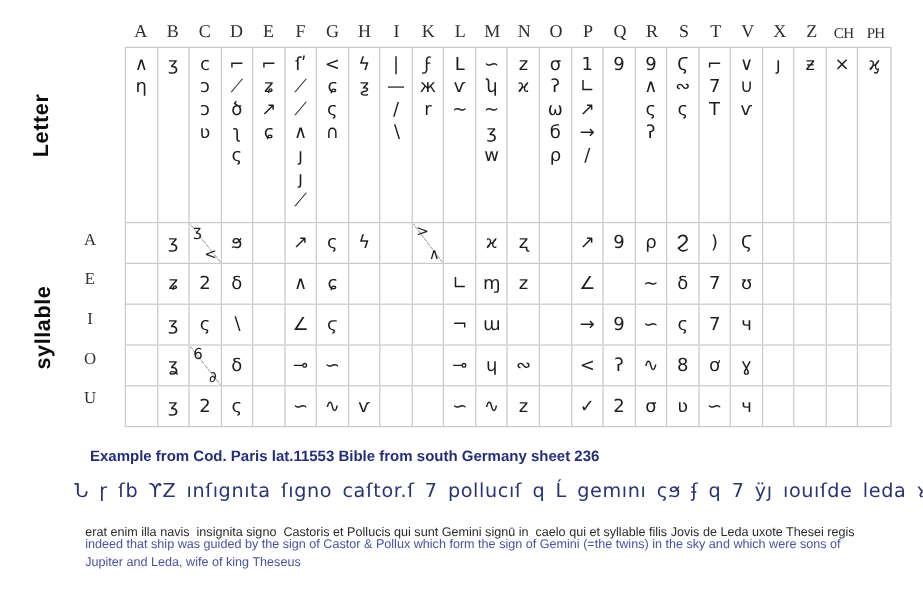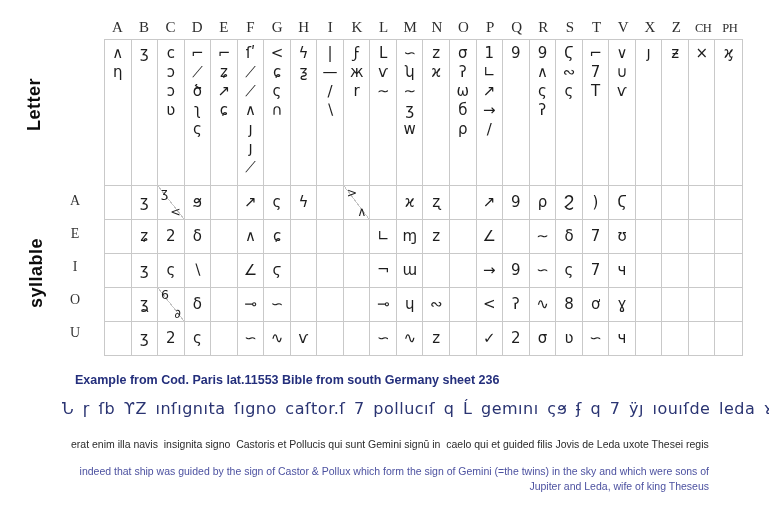--- a/index.html
+++ b/index.html
@@ -52,22 +52,22 @@
   .scell .br{position:absolute;right:3px;bottom:0px;font-size:12.5px;line-height:14px;}
 
   
   #example-heading{position:absolute;left:75px;top:373px;font-size:12.5px;
                    font-weight:bold;color:var(--heading);}
   #manuscript{position:absolute;left:62px;top:399px;width:600px;
               font-family:"DejaVu Sans",sans-serif;font-size:16px;color:var(--ms-ink);
               letter-spacing:.5px;word-spacing:3px;white-space:nowrap;}
   #transcription{position:absolute;left:71px;top:438px;font-size:10.5px;color:#2b2b2b;
                  white-space:pre;}
-  #translation{position:absolute;left:71px;top:464px;width:638px;font-size:10.5px;
-               line-height:1.45;color:var(--trans-blue);text-align:right;}
+  #translation{position:absolute;left:71px;top:447px;width:638px;font-size:10.5px;
+               line-height:1.45;color:var(--trans-blue);}
 </style>
 </head>
 <body>
 
 <div id="canvas">
 
   <div class="vlabel" id="letter-label">
     <span>Letter</span>
   </div>
   <div class="vlabel" id="syllable-label">
@@ -506,16 +506,16 @@
           <div class="scell"></div>
           <div class="scell"></div>
           <div class="scell"></div>
           <div class="scell"></div>
         </div>
       </div>
   </div>
 
   <div id="example-heading">Example from Cod. Paris lat.11553 Bible from south Germany sheet 236</div>
   <div id="manuscript">Ն ɼ ſb ϒZ ınſıgnıta ſıgno caſtor.ſ 7 pollucıſ q Ĺ gemını ςϧ ʄ q 7 ÿȷ ıouıſde leda ɤ theſeı ×</div>
-  <div id="transcription">erat enim illa navis  insignita signo  Castoris et Pollucis qui sunt Gemini signū in  caelo qui et guided filis Jovis de Leda uxote Thesei regis</div>
+  <div id="transcription">erat enim illa navis  insignita signo  Castoris et Pollucis qui sunt Gemini signū in  caelo qui et syllable filis Jovis de Leda uxote Thesei regis</div>
   <div id="translation">indeed that ship was guided by the sign of Castor &amp; Pollux which form the sign of Gemini (=the twins) in the sky and which were sons of Jupiter and Leda, wife of king Theseus</div>
 
 </div>
 
 </body></html>

